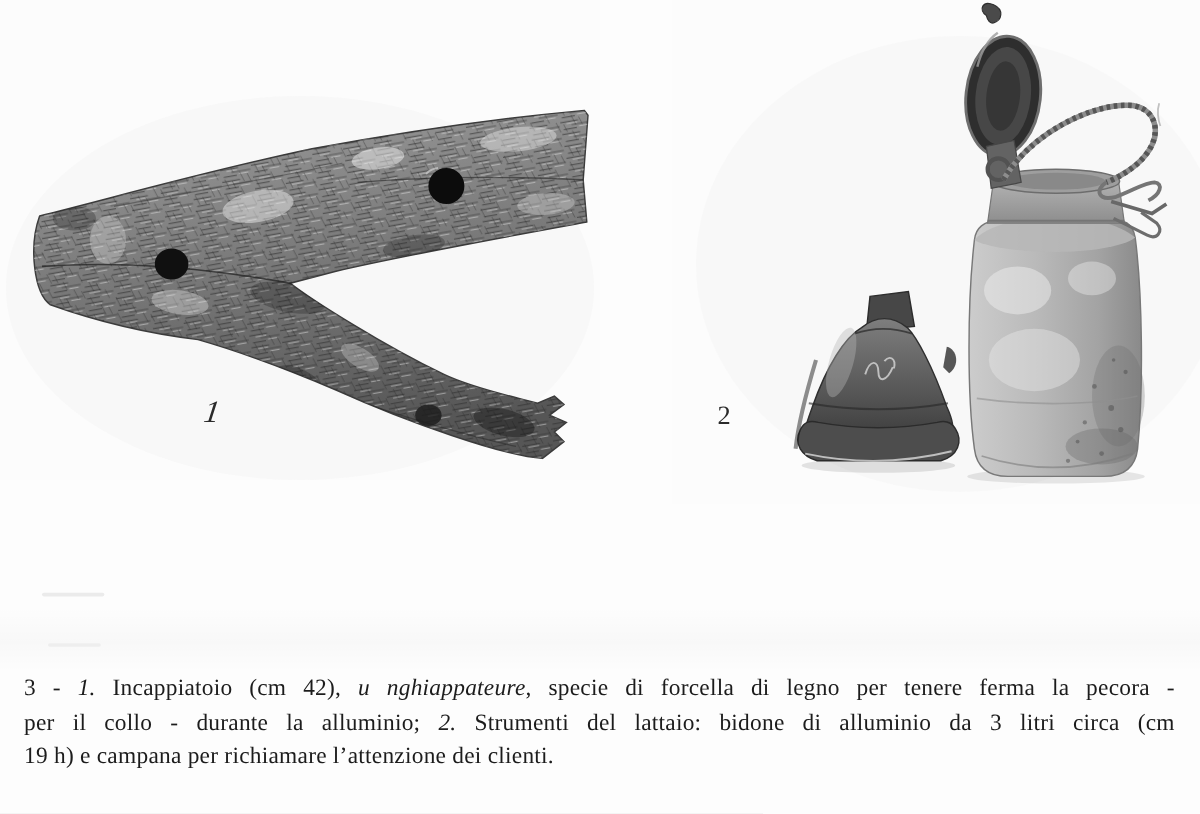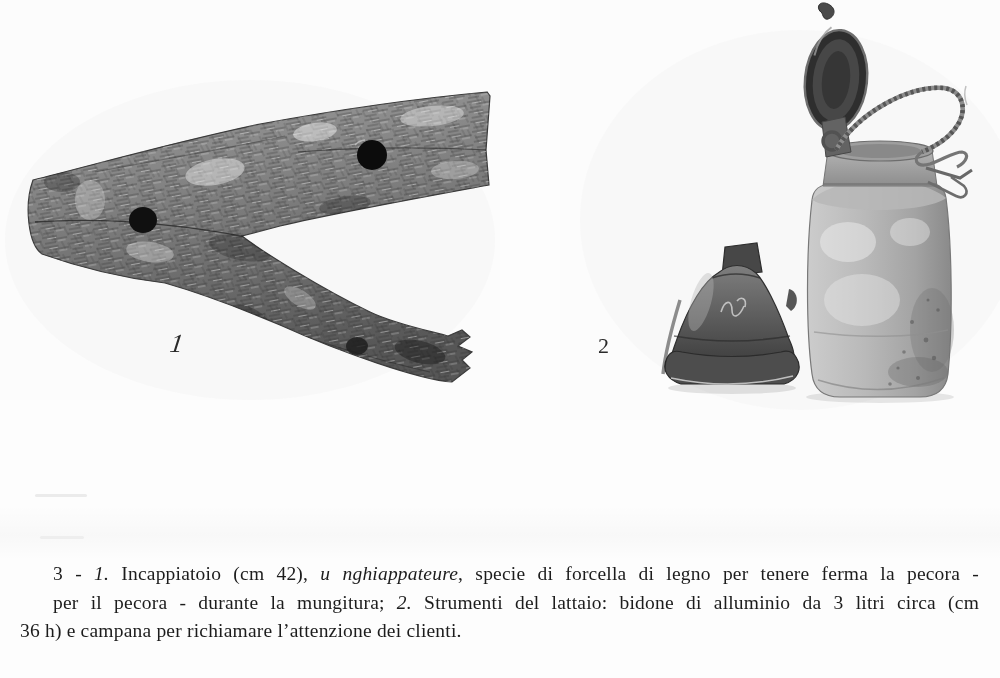--- a/index.html
+++ b/index.html
@@ -31,21 +31,21 @@
     position:absolute;left:0;top:505px;width:1000px;height:55px;
     background:linear-gradient(180deg, rgba(0,0,0,0) 0%, rgba(0,0,0,0.02) 55%, rgba(0,0,0,0) 100%);
   }
   
   .caption{
     position:absolute;left:20px;top:560px;width:959px;
     font-size:19.5px;line-height:28.5px;color:#1c1c1c;
     letter-spacing:0.2px;
   }
   .cap-line{white-space:normal;}
-  .cap-just{text-align:justify;text-align-last:justify;margin-left:33px;}
+  .cap-just{text-align:justify;text-align-last:justify;}
   .caption .it{font-style:italic;}
 </style>
 </head>
 <body>
 
 <div class="page">
 
   <div class="photo-left">
     <svg width="500" height="400" viewBox="0 0 500 400">
       <defs>
@@ -222,17 +222,17 @@
 
   <div class="fig-label fig-label-1">1</div>
   <div class="fig-label fig-label-2">2</div>
 
   <div class="scan-band"></div>
   <div class="smudge smudge-a"></div>
   <div class="smudge smudge-b"></div>
 
   <div class="caption">
     <div class="cap-line cap-just"><span>3 - </span><span class="it">1.</span><span> Incappiatoio (cm 42), </span><span class="it">u nghiappateure</span><span>, specie di forcella di legno per tenere ferma la pecora -</span></div>
-    <div class="cap-line cap-just"><span>per il pecora - durante la mungitura; </span><span class="it">2.</span><span> Strumenti del lattaio: bidone di alluminio da 3 litri circa (cm</span></div>
-    <div class="cap-line"><span>36 h) e campana per richiamare l’attenzione dei clienti.</span></div>
+    <div class="cap-line cap-just"><span>per il collo - durante la alluminio; </span><span class="it">2.</span><span> Strumenti del lattaio: bidone di alluminio da 3 litri circa (cm</span></div>
+    <div class="cap-line"><span>19 h) e campana per richiamare l’attenzione dei clienti.</span></div>
   </div>
 
 </div>
 
 </body></html>

